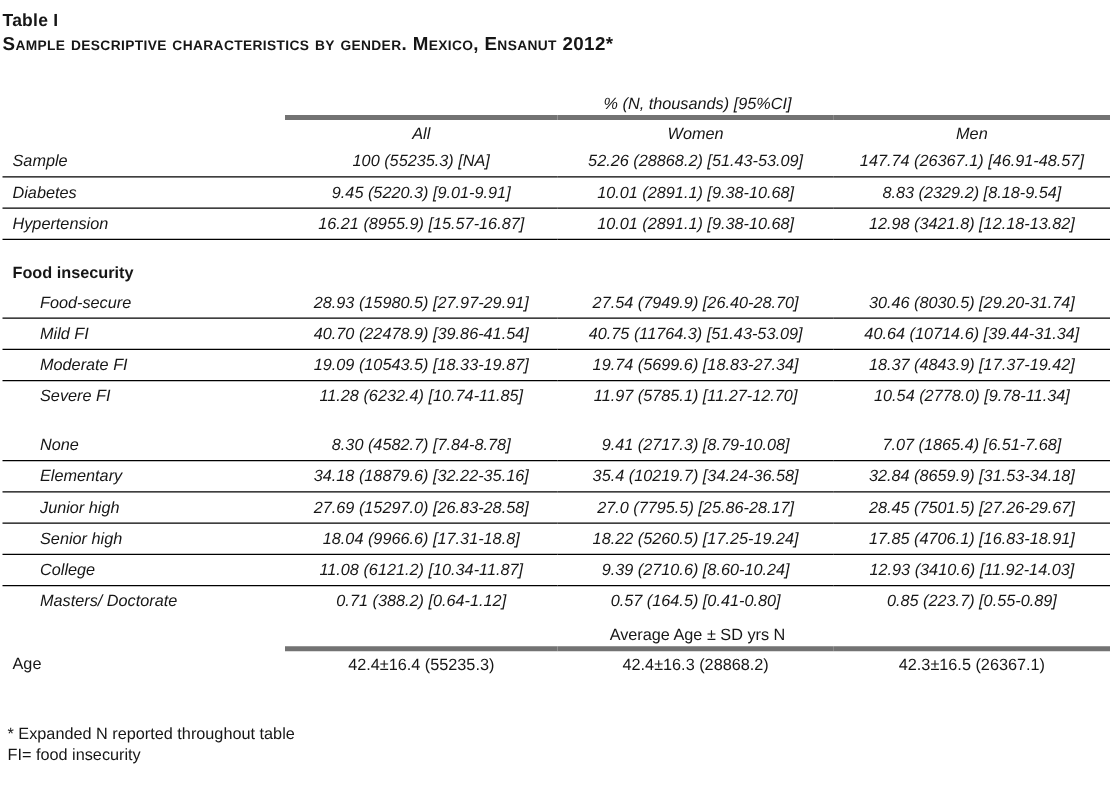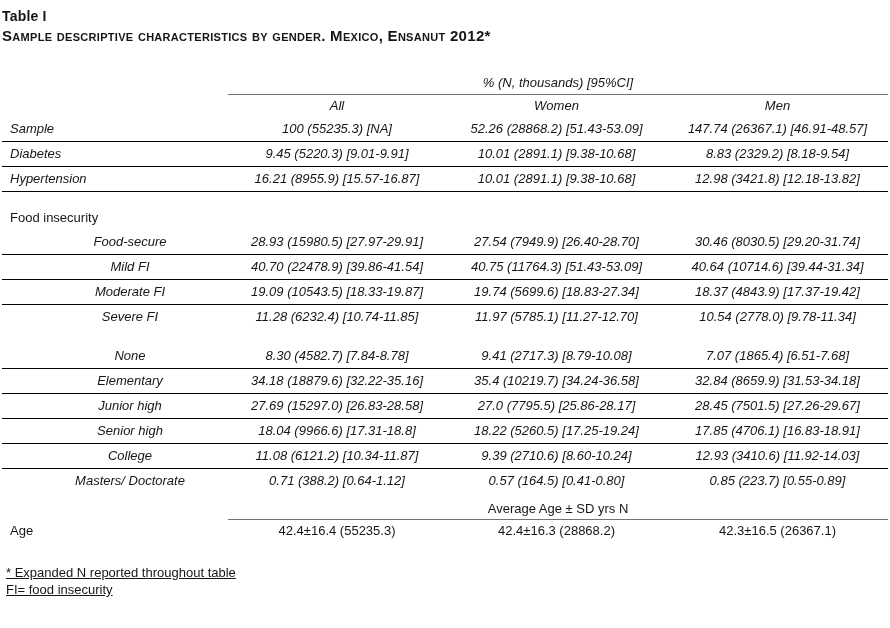--- a/index.html
+++ b/index.html
@@ -41,37 +41,36 @@
     font-size: 13px;
   }
   td {
     padding: 0;
     vertical-align: middle;
     overflow: hidden;
     white-space: nowrap;
   }
   tr.rh { height: 22px; }      
   tr.rd { height: 25px; font-style: italic; }      
-  tr.rs { height: 24px; }      
+  tr.rs { height: 24px; font-weight: bold; }      
   tr.gap { height: 14px; }
   tr.gap2 { height: 5px; }
   tr.ra { height: 21px; margin-top: 24px; }      
   tr.rage { height: 23px; }    
   .c { text-align: center; }
   .it { font-style: italic; }
   tr.bb td { border-bottom: 1px solid #000; }
-  td.bb { border-bottom: 1px solid #737373; }
+  td.bb { border-bottom: 4px solid #737373; }
   td.lbl { padding-left: 8px; }
-  td.lbl.ind { padding-left: 30px; text-align: center; }
+  td.lbl.ind { padding-left: 30px; }
   .footnotes {
-    margin-top: 22px;
+    margin-top: 36px;
     padding-left: 4px;
     font-size: 13px;
     line-height: 17px;
-    text-decoration: underline;
   }
 </style>
 </head>
 <body>
 
 <div class="page">
 
   <div class="title">Table I</div>
   <div class="subtitle">Sample descriptive characteristics by gender. Mexico, Ensanut 2012*</div>
 

